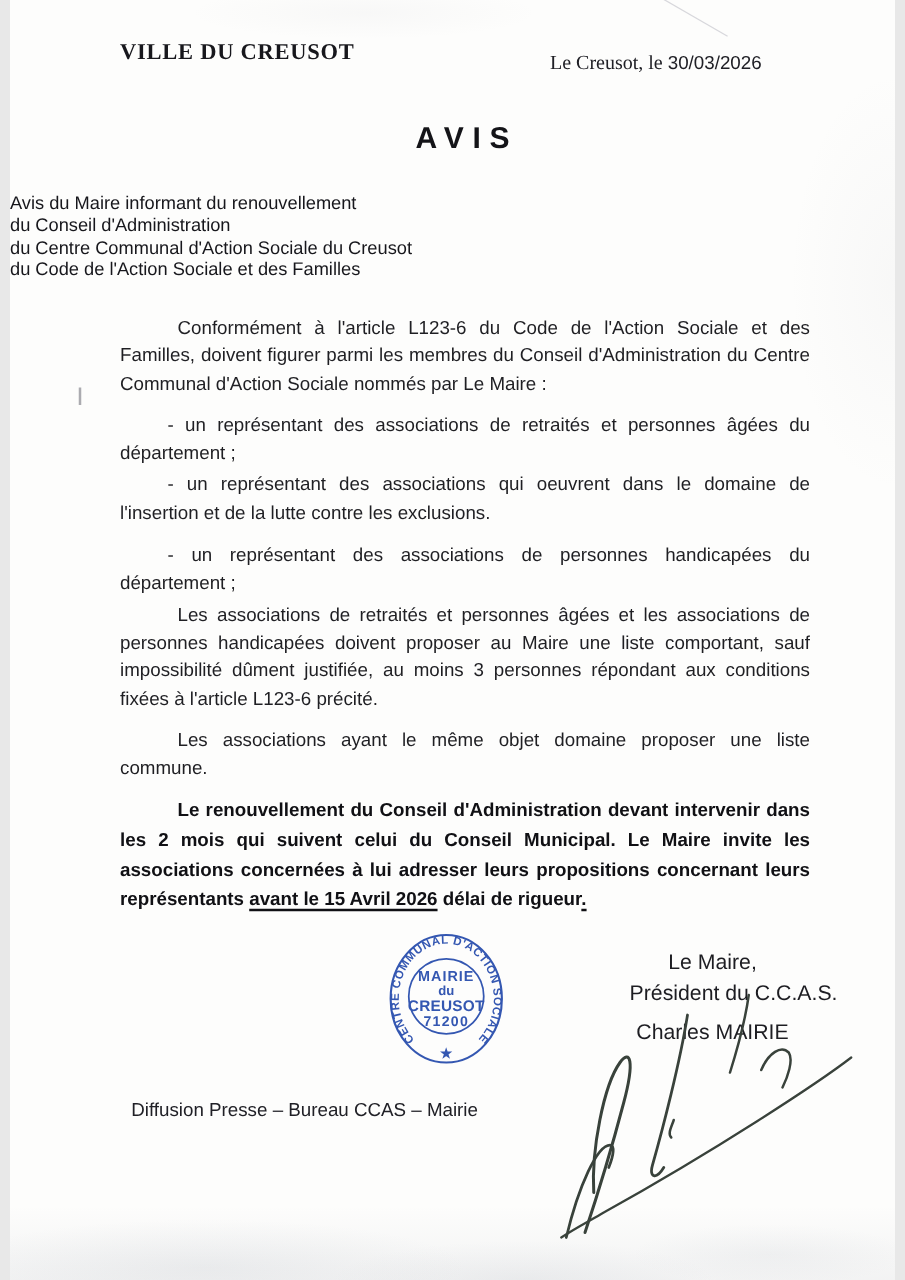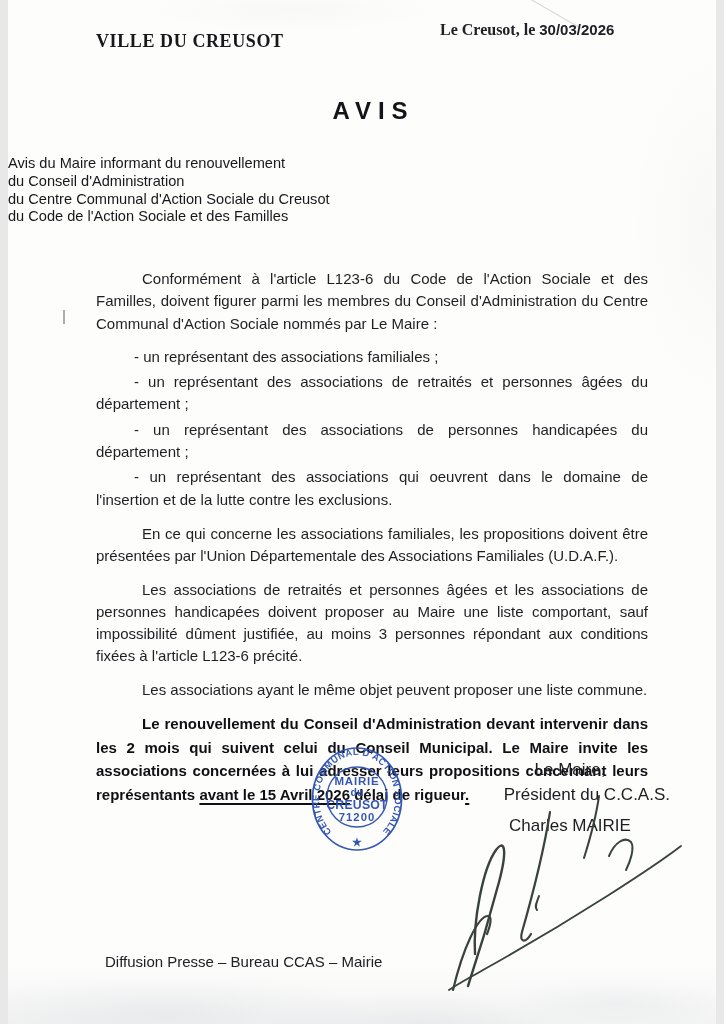--- a/index.html
+++ b/index.html
@@ -23,37 +23,37 @@
                background:rgba(70,70,85,0.45); }
   .bottom-shade { position:absolute; left:0; right:0; bottom:0; height:60px;
       background:linear-gradient(to bottom, rgba(0,0,0,0), rgba(120,125,140,0.08)); }
 
   .header-city {
     position:absolute; left:88px; top:31px;
     font-family:"Liberation Serif", serif; font-weight:bold;
     font-size:18px; letter-spacing:0.6px; color:#17171c;
   }
   .header-date {
-    position:absolute; left:432px; top:21px;
-    font-family:"Liberation Serif", serif; font-size:16px; color:#202026;font-weight:bold;
+    position:absolute; left:432px; top:42px;
+    font-family:"Liberation Serif", serif; font-size:16px; color:#202026;
   }
   .header-date .date-num { font-family:"Liberation Sans", sans-serif; font-size:15px; }
 
   .doc-title {
     position:absolute; left:0; top:97px; width:724px; text-align:center;
     font-weight:bold; font-size:24px; letter-spacing:7px; text-indent:7px;
     color:#141418;
   }
   .doc-subtitle {
     position:absolute; left:0; top:155px; width:724px; text-align:left;
     font-weight:normal; font-size:14.6px; line-height:17.8px; color:#17171c;
   }
 
   .doc-body {
-    position:absolute; left:88px; top:268px; width:552px;
+    position:absolute; left:88px; top:252px; width:552px;
     font-size:15px; line-height:22.3px; text-align:justify;
   }
   .doc-body p { margin:0; }
   .para { text-indent:46px; margin-bottom:11px !important; }
   .list-item { text-indent:38px; margin-bottom:3px !important; }
   .list-item.last { margin-bottom:12px !important; }
   .bold-para { font-weight:bold; color:#101014; line-height:23.6px; margin-top:1px !important; }
   .u { text-decoration:underline; text-underline-offset:3px; text-decoration-thickness:1.5px; }
 
   .stamp {
@@ -64,21 +64,21 @@
 
   .sig-block {
     position:absolute; left:462px; top:760px; width:200px; text-align:center;
     font-size:17px; color:#1d1d22;
   }
   .sig-block .role1 { margin-bottom:5px; }
   .sig-block .role2 { margin-bottom:11px;text-align:right; }
   .sig-svg { position:absolute; left:415px; top:792px; width:280px; height:205px; }
 
   .footer-line {
-    position:absolute; left:97px; top:953px;
+    position:absolute; left:97px; top:880px;
     font-size:15px; color:#202026;
   }
 </style>
 </head>
 <body>
 
 <div class="page">
 
   <div class="crease"></div>
   <div class="edge-mark"></div>
@@ -93,27 +93,25 @@
 
   <div class="doc-subtitle">
     <div>Avis du Maire informant du renouvellement</div>
     <div>du Conseil d'Administration</div>
     <div>du Centre Communal d'Action Sociale du Creusot</div>
     <div>du Code de l'Action Sociale et des Familles</div>
   </div>
 
   <div class="doc-body">
     <p class="para">Conformément à l'article L123-6 du Code de l'Action Sociale et des Familles, doivent figurer parmi les membres du Conseil d'Administration du Centre Communal d'Action Sociale nommés par Le Maire :</p>
-    <p class="list-item">- un représentant des associations familiales ;</p>
     <p class="list-item">- un représentant des associations de retraités et personnes âgées du département ;</p>
+    <p class="list-item last">- un représentant des associations qui oeuvrent dans le domaine de l'insertion et de la lutte contre les exclusions.</p>
     <p class="list-item">- un représentant des associations de personnes handicapées du département ;</p>
-    <p class="list-item last">- un représentant des associations qui oeuvrent dans le domaine de l'insertion et de la lutte contre les exclusions.</p>
-    <p class="para">En ce qui concerne les associations familiales, les propositions doivent être présentées par l'Union Départementale des Associations Familiales (U.D.A.F.).</p>
     <p class="para">Les associations de retraités et personnes âgées et les associations de personnes handicapées doivent proposer au Maire une liste comportant, sauf impossibilité dûment justifiée, au moins 3 personnes répondant aux conditions fixées à l'article L123-6 précité.</p>
-    <p class="para">Les associations ayant le même objet peuvent proposer une liste commune.</p>
+    <p class="para">Les associations ayant le même objet domaine proposer une liste commune.</p>
     <p class="para bold-para"><span>Le renouvellement du Conseil d'Administration devant intervenir dans les 2 mois qui suivent celui du Conseil Municipal. Le Maire invite les associations concernées à lui adresser leurs propositions concernant leurs représentants </span><span class="u">avant le 15 Avril 2026</span><span> délai de rigueur</span><span class="u">.</span></p>
   </div>
 
   <svg class="stamp" viewBox="0 0 96 110">
     <ellipse cx="48" cy="54" rx="44.5" ry="51" fill="none" stroke="#2a4fae" stroke-width="1.7"></ellipse>
     <circle cx="48" cy="52" r="30" fill="none" stroke="#2a4fae" stroke-width="1.4"></circle>
     <defs>
       <path id="ringPath" d="M 26.2 90 A 38 44 0 1 1 69.8 90" fill="none"></path>
     </defs>
     <text font-size="9.2" letter-spacing="0.5"><textPath href="#ringPath" startOffset="50%" text-anchor="middle">CENTRE COMMUNAL D'ACTION SOCIALE</textPath></text>

